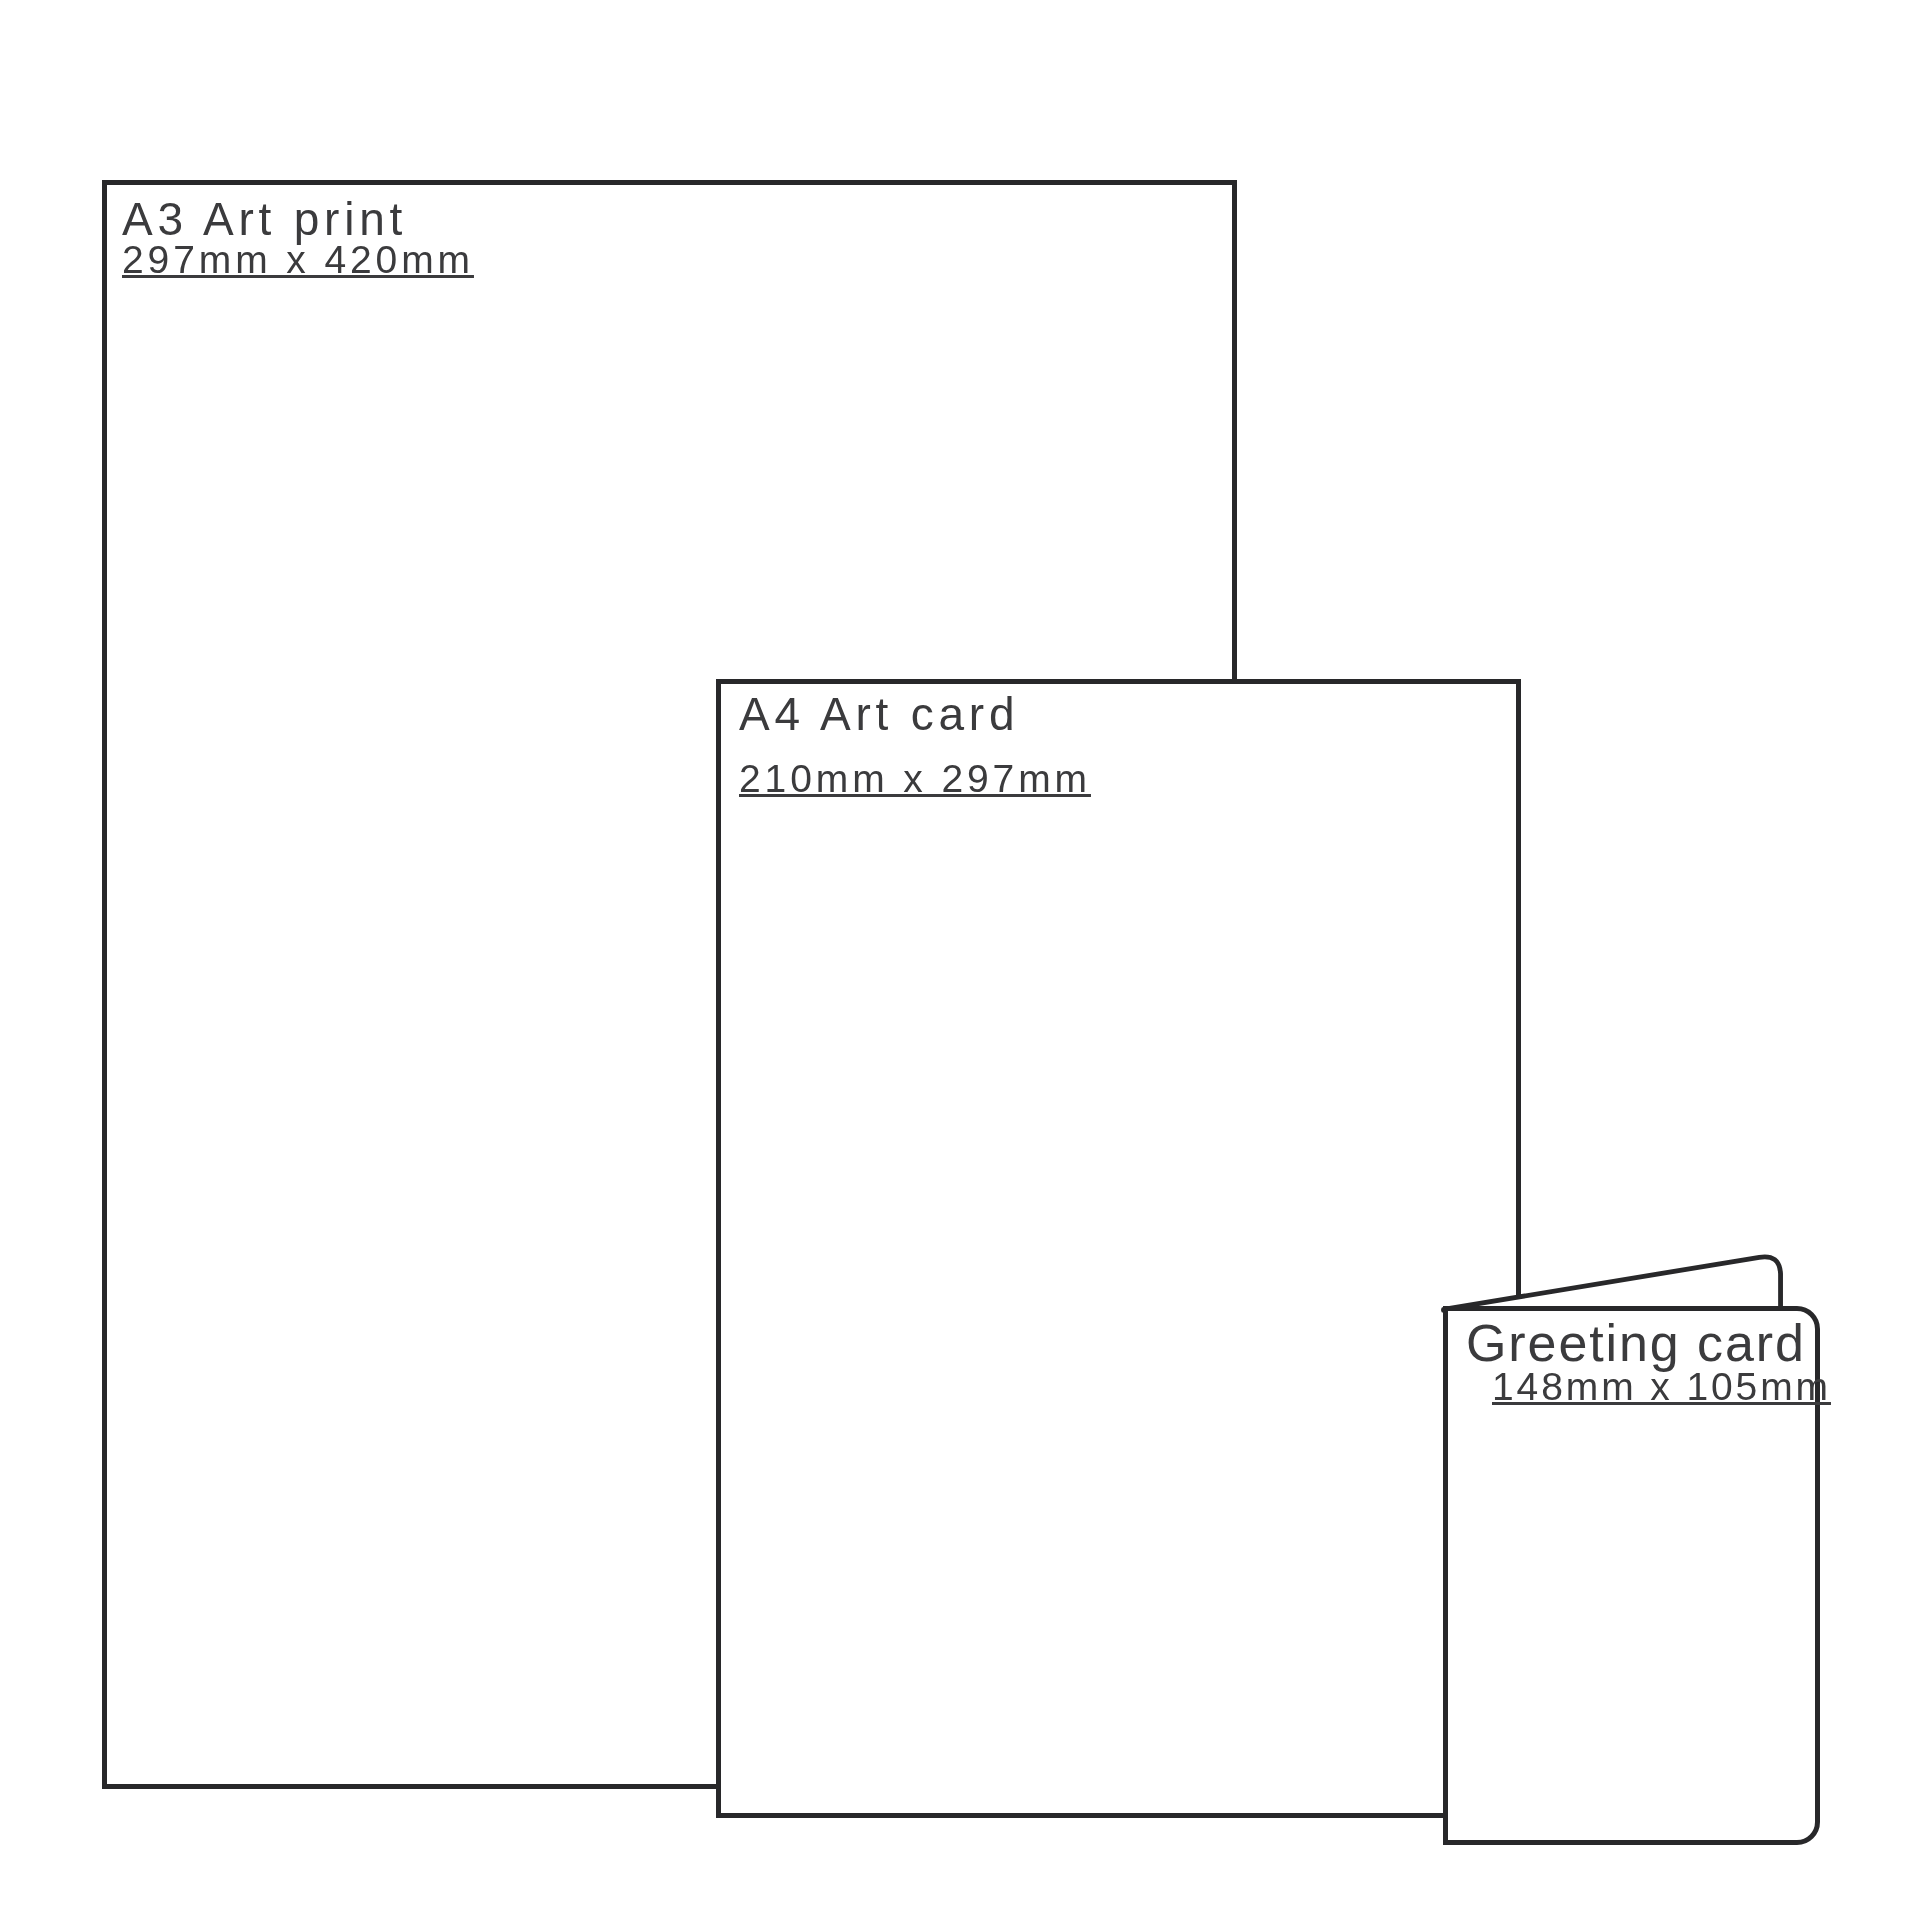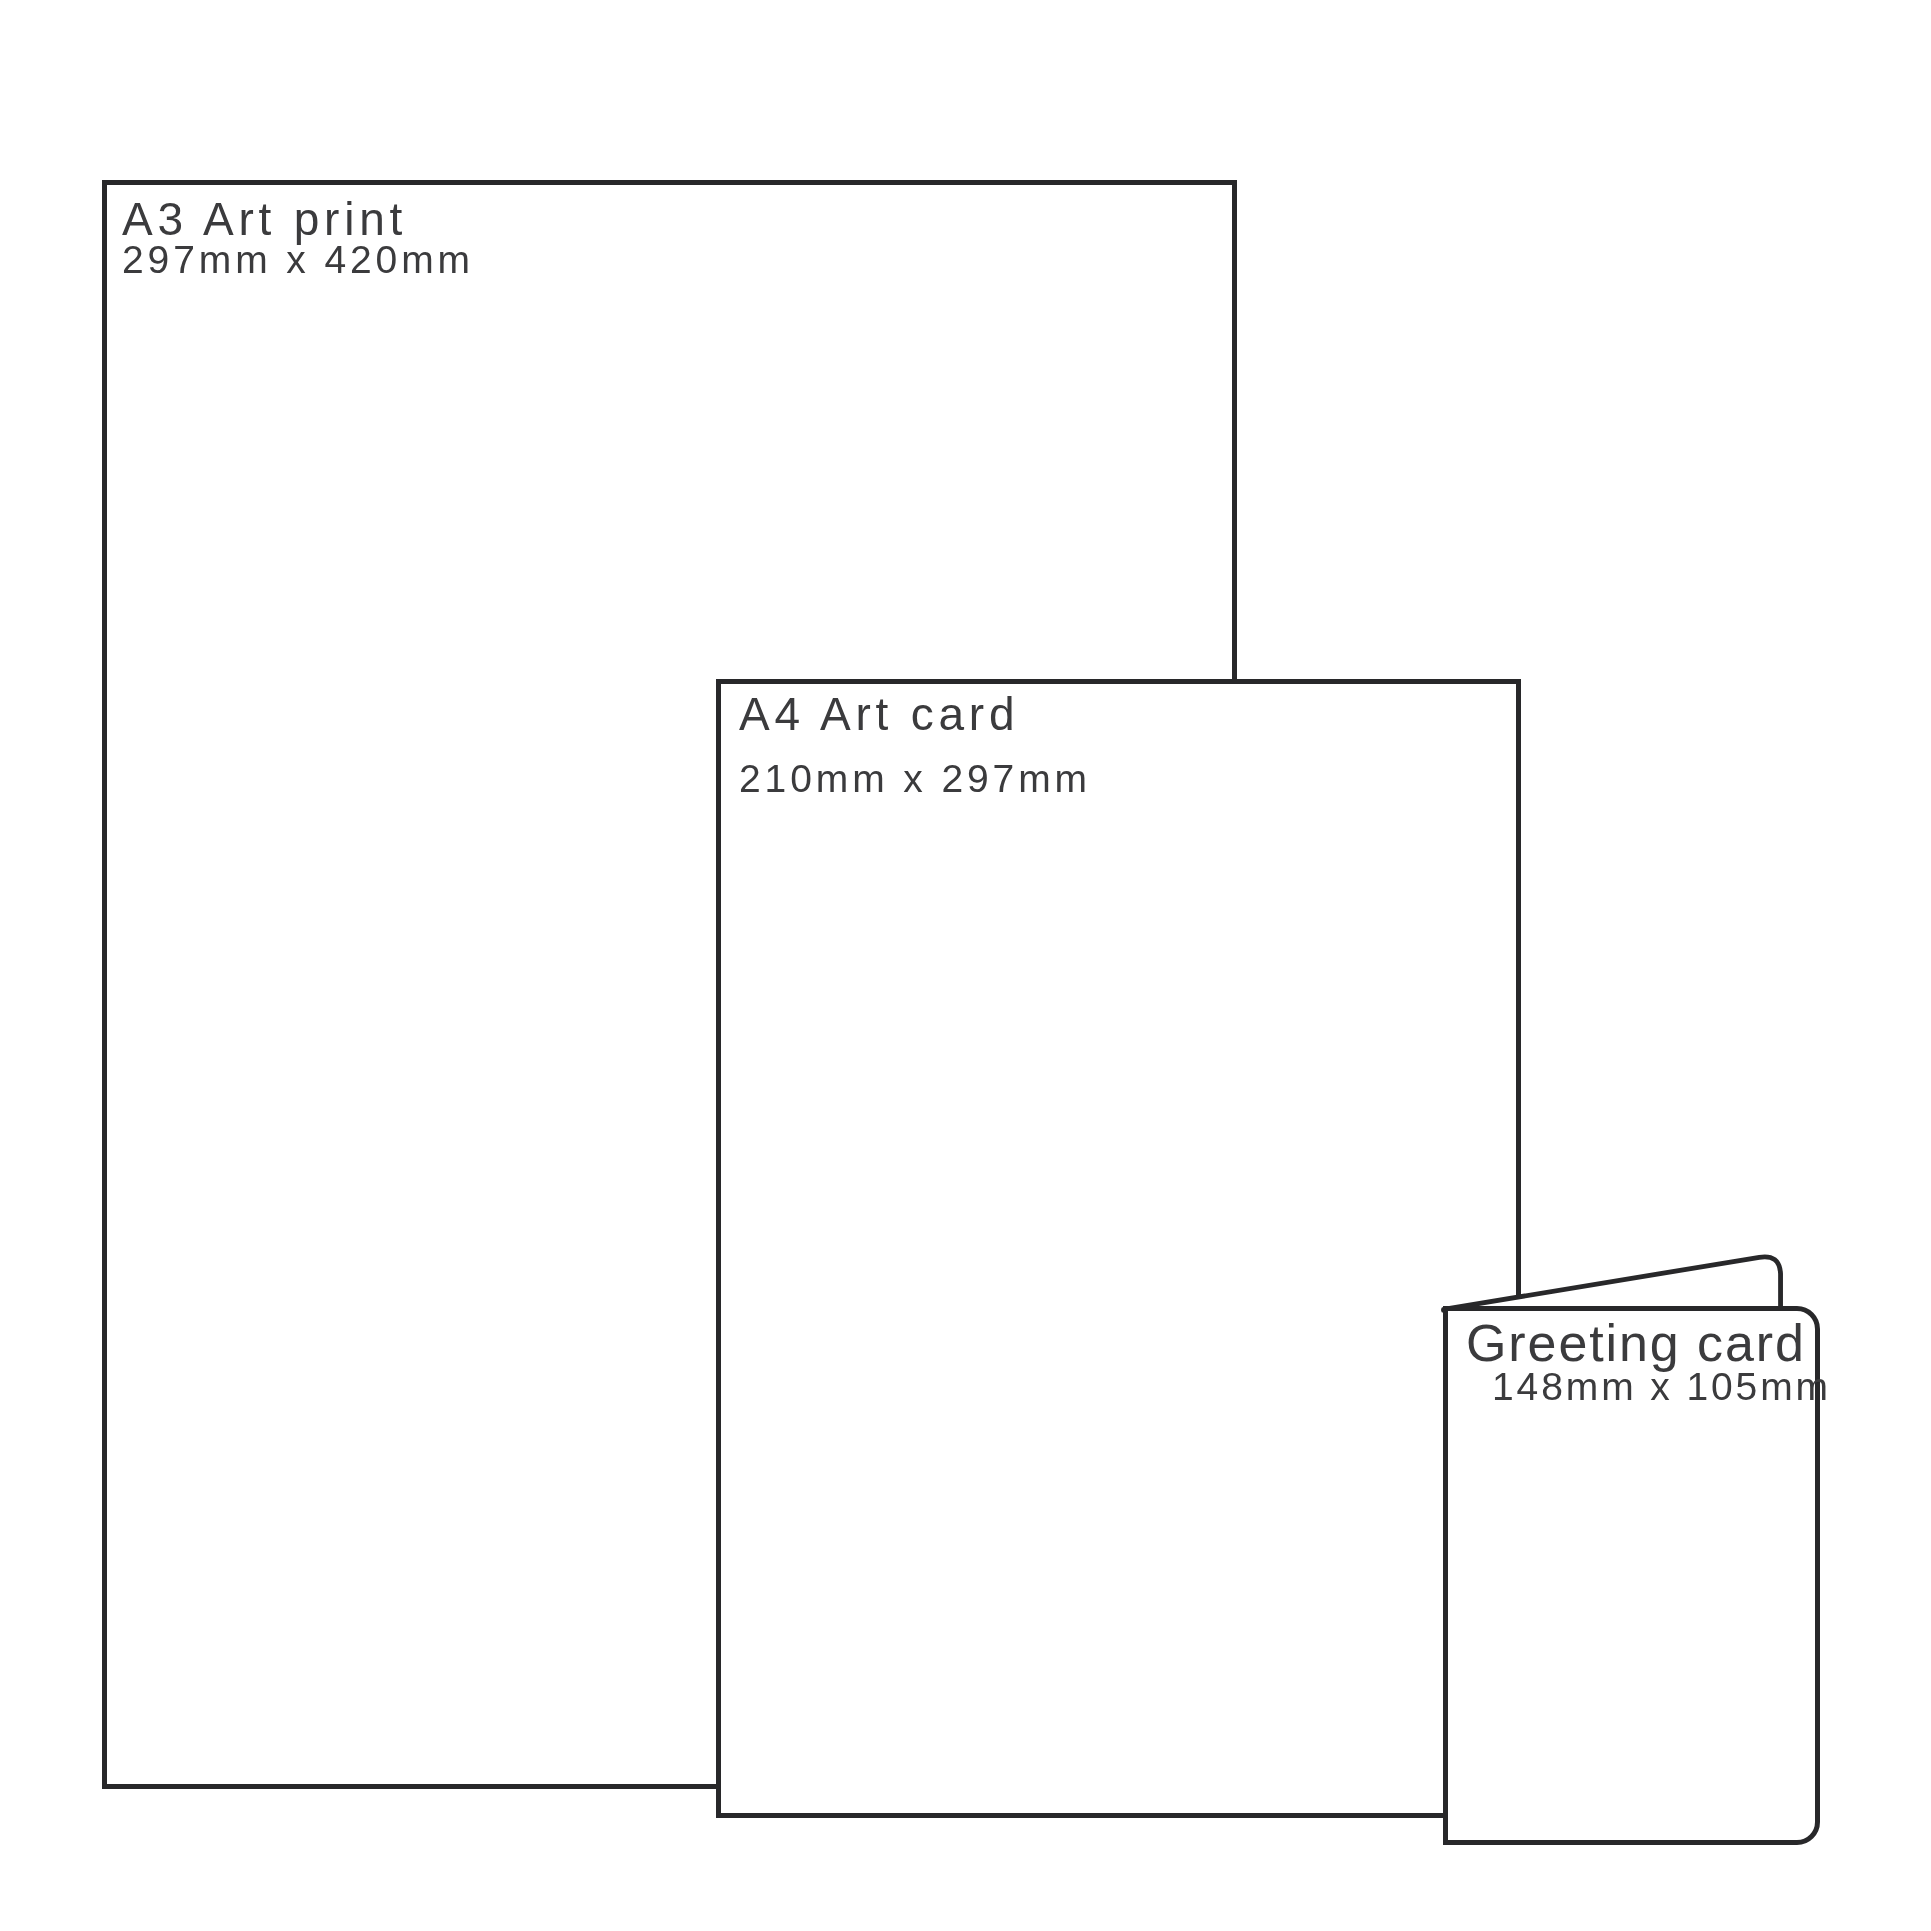--- a/index.html
+++ b/index.html
@@ -57,20 +57,21 @@
     z-index:5;
   }
   .label-dims{
     position:absolute;
     color:var(--text);
     font-size:39px;
     line-height:1;
     letter-spacing:3.9px;
     white-space:nowrap;
     z-index:5;
+    text-decoration:underline;
   }
   #a3-title{ left:122px; top:196px; }
   #a3-dims { left:122px; top:240px; }
   #a4-title{ left:739px; top:691px; }
   #a4-dims { left:739px; top:759px; }
   #card-title{ left:1466px; top:1317px; font-size:52px; letter-spacing:1.9px;text-align:center; }
   #card-dims { left:1492px; top:1367px; letter-spacing:2.9px; }
 </style>
 </head>
 <body>

